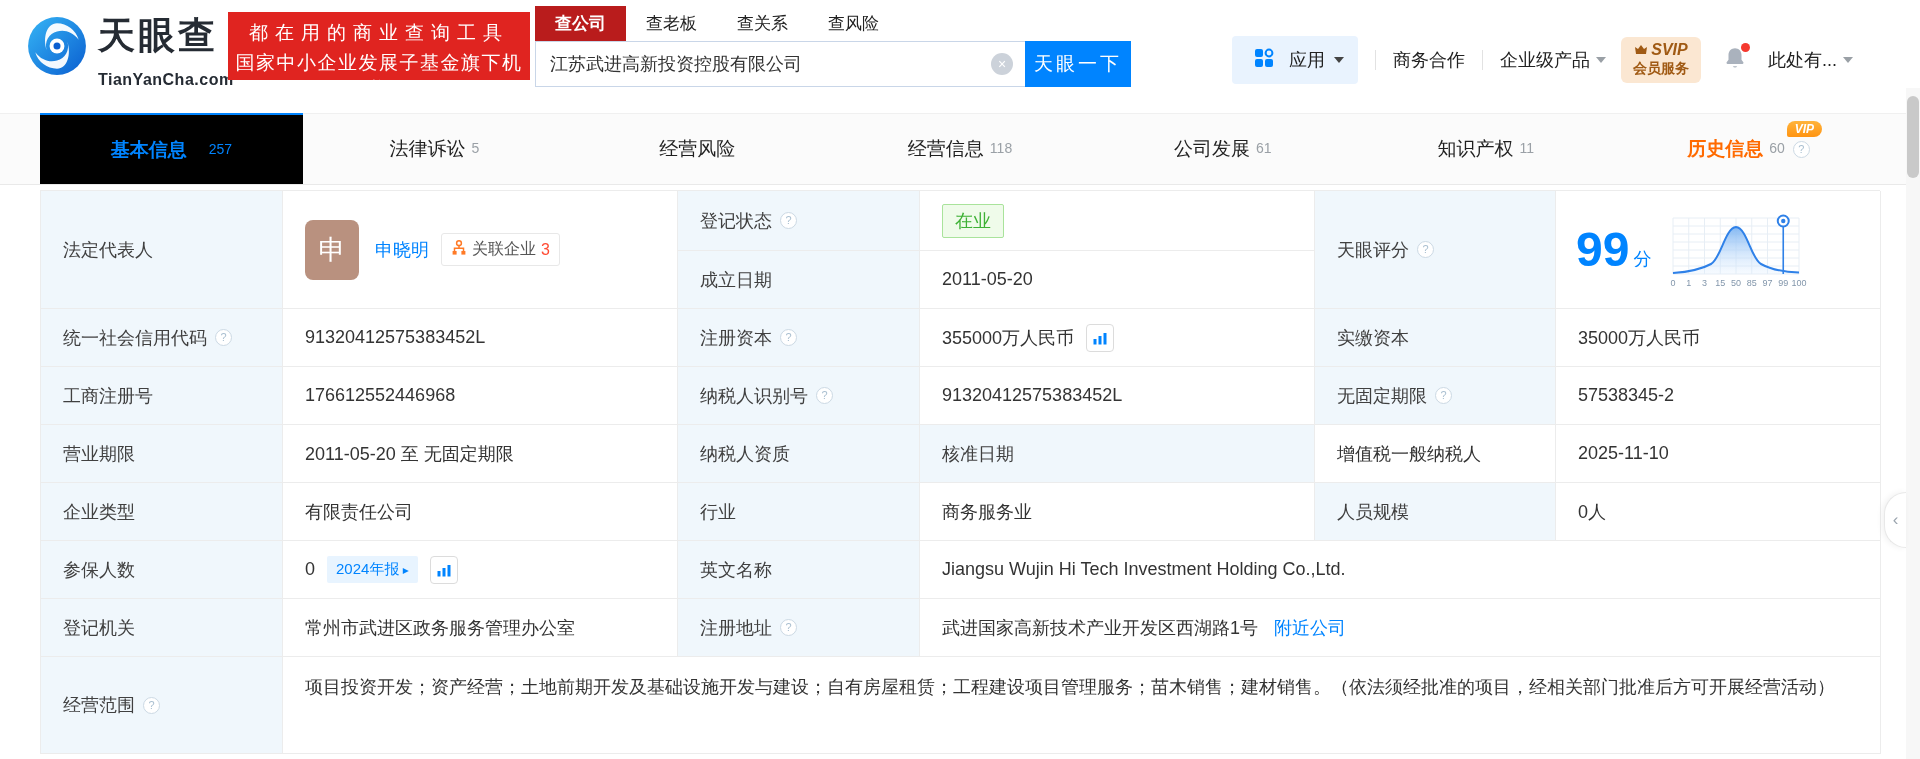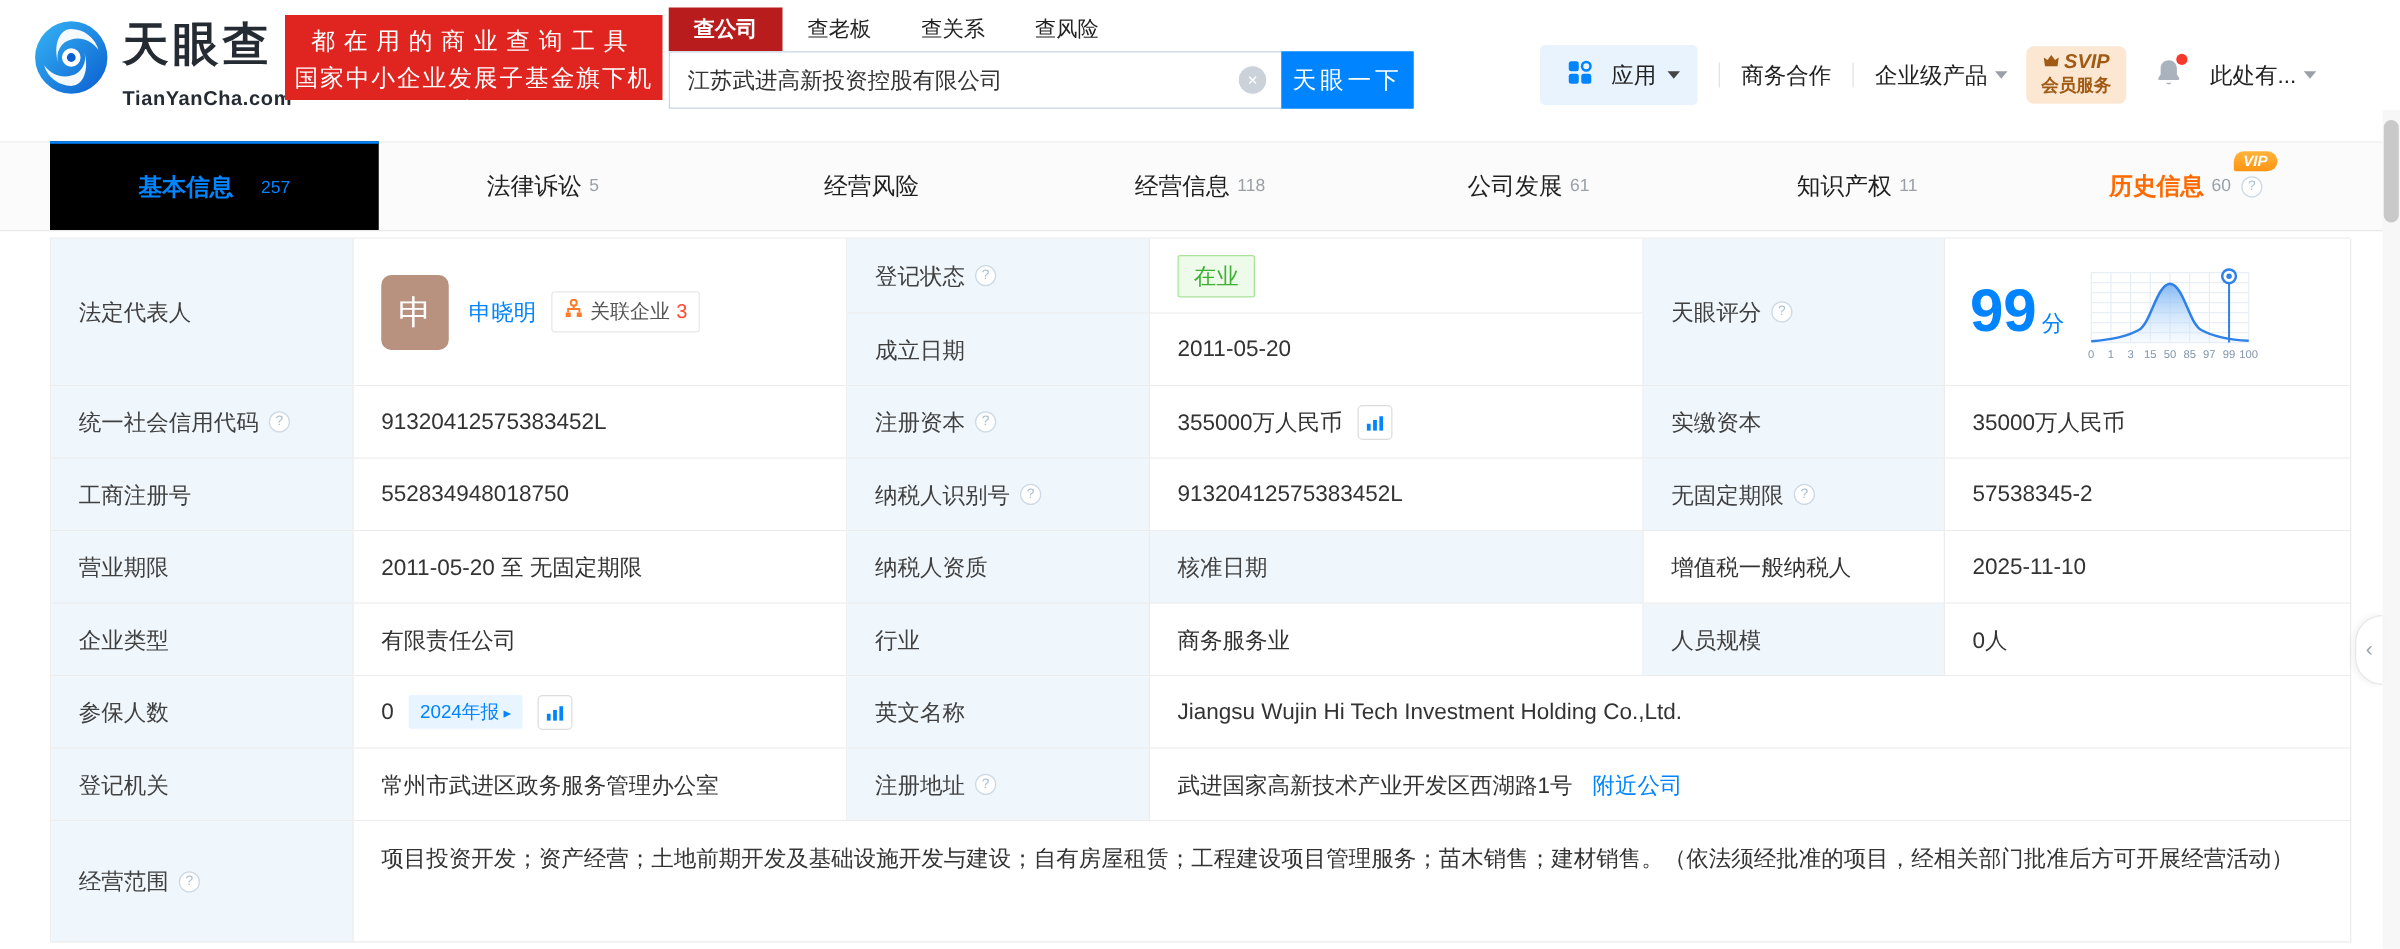--- a/index.html
+++ b/index.html
@@ -338,21 +338,21 @@
           <rect x="1.5" y="9" width="3" height="5.5" fill="#0084ff"></rect>
           <rect x="6.5" y="6" width="3" height="8.5" fill="#0084ff"></rect>
           <rect x="11.5" y="3" width="3" height="11.5" fill="#0084ff"></rect>
         </svg>
       </span>
     </div>
     <div class="cell label">实缴资本</div>
     <div class="cell">35000万人民币</div>
 
     <div class="cell label">工商注册号</div>
-    <div class="cell">552834948018750</div>
+    <div class="cell">176612552446968</div>
     <div class="cell label">
       <span>纳税人识别号</span>
       <span class="help-circle"></span>
     </div>
     <div class="cell">91320412575383452L</div>
     <div class="cell label">
       <span>无固定期限</span>
       <span class="help-circle"></span>
     </div>
     <div class="cell">57538345-2</div>

